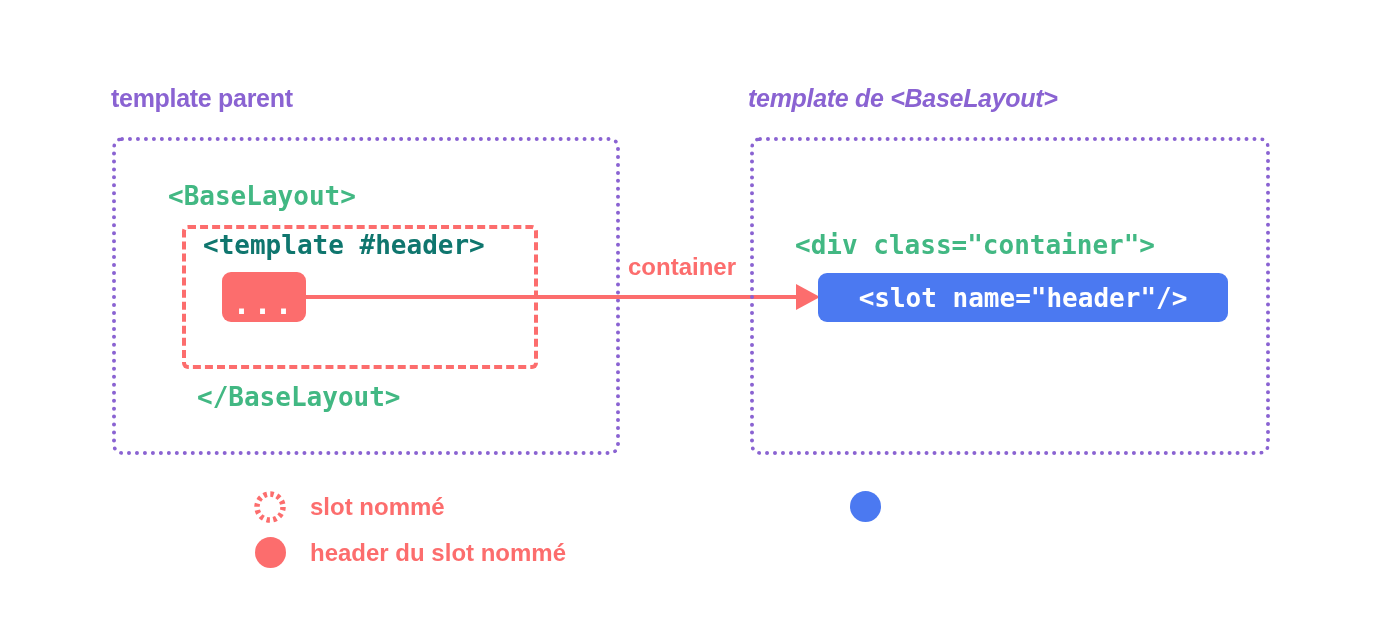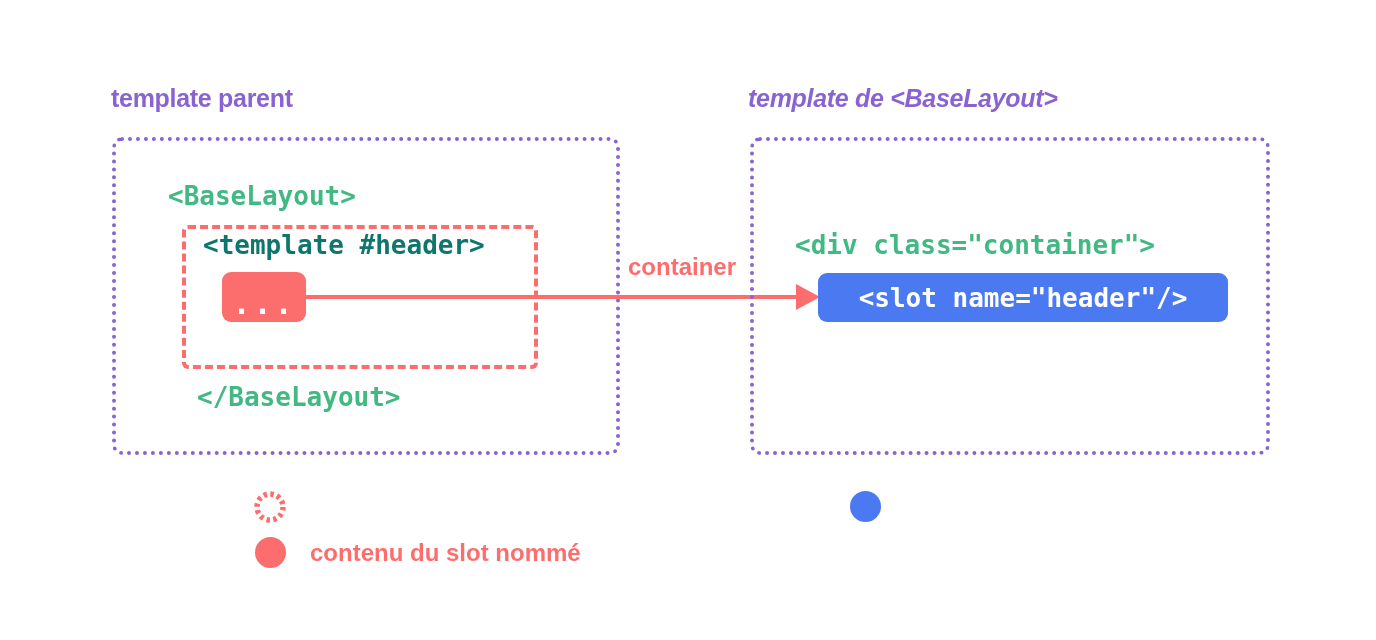--- a/index.html
+++ b/index.html
@@ -124,19 +124,20 @@
   <div class="abs code green" style="left:795px; top:230px;">&lt;div class="container"&gt;</div>
 
   <div class="abs slot-chip" style="left:818px; top:273px; width:410px; height:49px;">
     <span class="code">&lt;slot name="header"/&gt;</span>
   </div>
 
 
   <svg class="abs" style="left:252px; top:489px;" width="36" height="36" viewBox="0 0 36 36">
     <circle cx="18" cy="18" r="13" fill="none" stroke="#fc6d6d" stroke-width="5.5" stroke-dasharray="3.4 3.4"></circle>
   </svg>
+  <div class="abs legend-label red" style="left:310px; top:492px;">slot nommé</div>
 
   <div class="abs dot-solid red-fill" style="left:255px; top:537px; width:31px; height:31px;"></div>
-  <div class="abs legend-label red" style="left:310px; top:538px;">contenu du slot nommé</div>
+  <div class="abs legend-label red" style="left:310px; top:538px;">header du slot nommé</div>
 
   <div class="abs dot-solid blue-fill" style="left:850px; top:491px; width:31px; height:31px;"></div>
 
 </div>
 
 </body></html>

